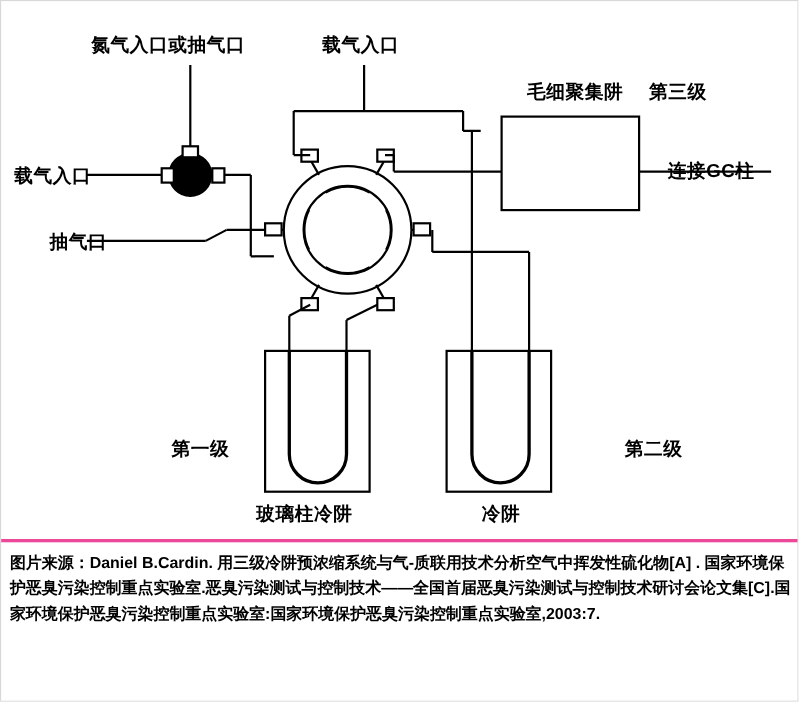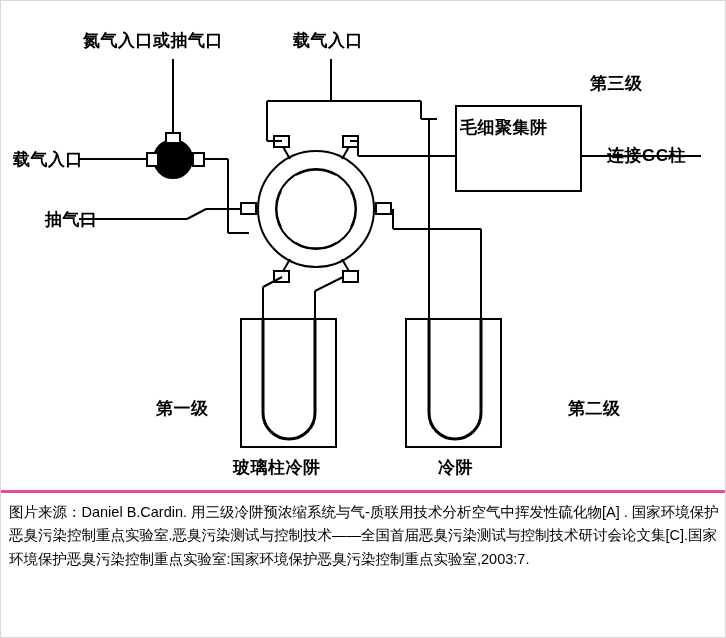--- a/index.html
+++ b/index.html
@@ -45,21 +45,21 @@
     color: #000000;
   }
   .caption {
     position: absolute;
     left: 8px;
     top: 500px;
     width: 710px;
     font-size: 14.5px;
     line-height: 1.62;
     color: #000;
-    font-weight: normal;
+    font-weight: bold;
     text-align: left;
   }
   .caption span {
     display: inline;
   }
 </style>
 </head>
 <body>
 
 <div id="page">
@@ -150,21 +150,21 @@
     </svg>
 
     <div class="lbl" style="left:82px; top:28px;">氮气入口或抽气口</div>
 
     <div class="lbl" style="left:292px; top:28px;">载气入口</div>
 
     <div class="lbl" style="left:12px; top:147px;">载气入口</div>
 
     <div class="lbl" style="left:44px; top:207px;">抽气口</div>
 
-    <div class="lbl" style="left:459px; top:71px;margin-top:44px;">毛细聚集阱</div>
+    <div class="lbl" style="left:478px; top:71px;">毛细聚集阱</div>
 
     <div class="lbl red" style="left:589px; top:71px;">第三级</div>
 
     <div class="lbl" style="left:606px; top:143px;">连接GC柱</div>
 
     <div class="lbl red" style="left:155px; top:396px;">第一级</div>
 
     <div class="lbl red" style="left:531px; top:396px;margin-left:36px;">第二级</div>
 
     <div class="lbl" style="left:232px; top:455px;text-align:right;">玻璃柱冷阱</div>

